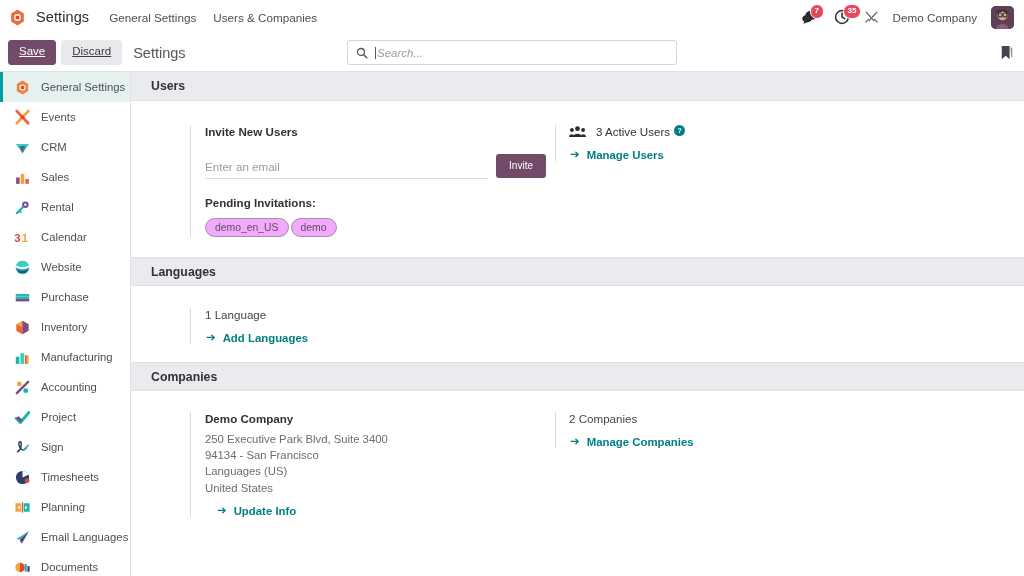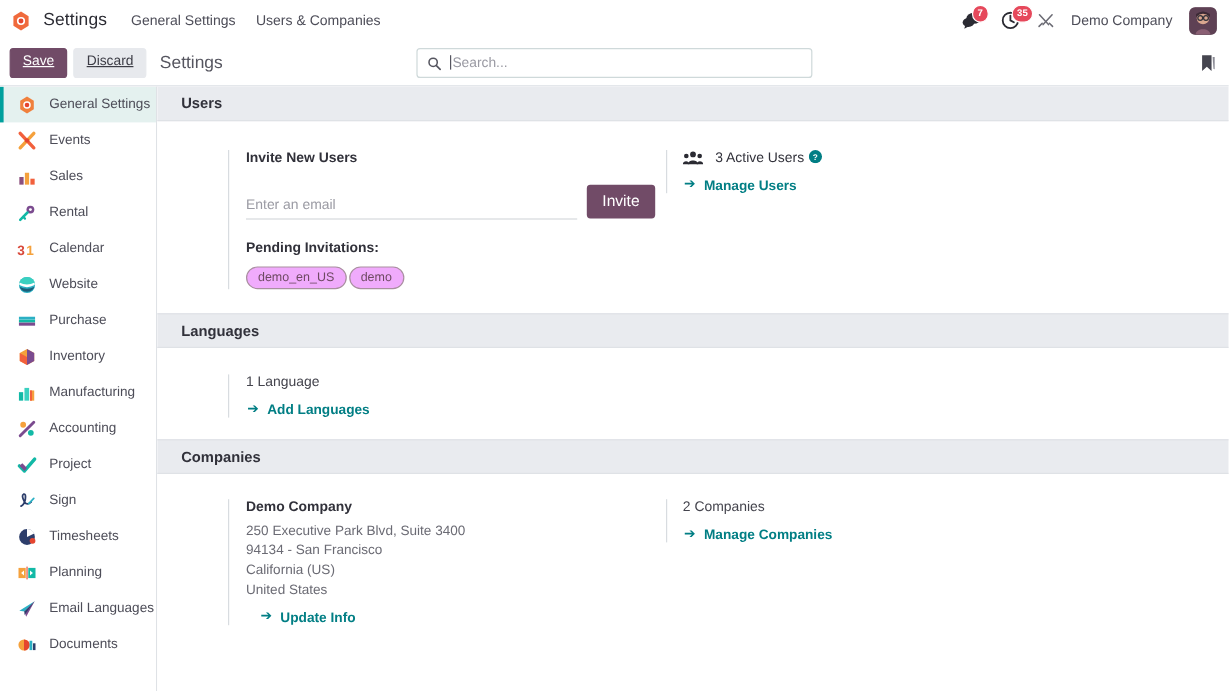--- a/index.html
+++ b/index.html
@@ -59,21 +59,21 @@
   .btn {
     font-size: 11.5px; border-radius: 3px; cursor: pointer;
     padding: 4px 10px 5px; border: 1px solid transparent; line-height: 1.2; text-decoration: underline;
   }
   .btn-save { background: #714b67; color: #fff; border-color: #714b67; font-weight: 500;}
   .btn-discard { background: #e7e9ed; color: #3c3c45; border-color: #e7e9ed; margin-left: 5px; }
   .cp-title { font-size: 14.5px; color: #55555f; margin-left: 11px; }
   .searchbox {
     position: absolute; left: 347px; width: 330px; height: 25px;
     background: #fff; border: 1px solid #cfd9da; border-radius: 3px;
-    display: flex; align-items: center; padding: 0 8px; gap: 7px;
+    display: flex; align-items: center; padding: 0 8px; gap: 7px; font-style: italic;
   }
   .search-ph { font-size: 11.5px; color: #9a9aa3; position: relative; }
   .caret {
     display: inline-block; width: 1px; height: 12px;
     background: #55555f; vertical-align: -2px; margin-right: 1px;
   }
   .cp-right { margin-left: auto; display: flex; align-items: center; }
 
   
   .app-body { display: flex; height: calc(576px - 34px - 38px); }
@@ -112,21 +112,21 @@
 
   .invite-row { display: flex; align-items: flex-end; margin-top: 16px; gap: 0; }
   .email-input {
     flex: 1; border: none; border-bottom: 1px solid #d6d9dd;
     font-size: 11.6px; color: #31313a; padding: 3px 0 5px;
     outline: none; background: transparent;
     font-family: "Liberation Sans", sans-serif;
   }
   .email-input::placeholder { color: #9a9aa3; }
   .btn-invite {
-    background: #714b67; color: #fff; font-size: 13px; font-weight: 500;
+    background: #714b67; color: #fff; font-size: 10px; font-weight: 500;
     border: none; border-radius: 3px; padding: 6px 13px 7px; cursor: pointer;
     margin-left: 8px; margin-bottom: 1px;
     font-family: "Liberation Sans", sans-serif;
   }
   .pending-label { font-size: 11.6px; color: #31313a; font-weight: bold; margin-top: 17px; }
   .tags { display: flex; gap: 2px; margin-top: 9px; }
   .tag {
     border: 1px solid #a98fa0; background: #f0abfc; color: #6e4a63;
     border-radius: 11px; font-size: 10.4px; padding: 2.5px 9px 3.5px;
     white-space: nowrap; cursor: pointer;
@@ -245,20 +245,30 @@
       <span class="sicon">
         <svg viewBox="0 0 24 24" width="17" height="17">
           <path d="M4 3 L20 20" stroke="#f2603c" stroke-width="4" stroke-linecap="round"></path>
           <path d="M20 3 L4 20" stroke="#f5a13c" stroke-width="4" stroke-linecap="round"></path>
           <circle cx="12" cy="11.5" r="2.6" fill="#e5452f"></circle>
         </svg>
       </span>
       <span class="side-label">Events</span>
     </div>
 
+    <div class="side-item">
+      <span class="sicon">
+        <svg viewBox="0 0 24 24" width="17" height="17">
+          <path d="M3 7 L21 7 L12 20 Z" fill="#12b9a6"></path>
+          <path d="M8 7 L16 7 L12 20 Z" fill="#7b4b8f"></path>
+          <path d="M3 7 L21 7 L19 10 L5 10 Z" fill="#3ad0c0"></path>
+        </svg>
+      </span>
+      <span class="side-label">CRM</span>
+    </div>
 
     <div class="side-item">
       <span class="sicon">
         <svg viewBox="0 0 24 24" width="17" height="17">
           <rect x="3" y="12" width="5" height="9" fill="#8b4f7d"></rect>
           <rect x="9.5" y="7" width="5" height="14" fill="#f5a13c"></rect>
           <rect x="16" y="14" width="5" height="7" fill="#f2603c"></rect>
         </svg>
       </span>
       <span class="side-label">Sales</span>
@@ -475,21 +485,21 @@
 
     <div class="section-head" style="border-top:1px solid #dfe2e6;">
       <h2>Companies</h2>
     </div>
     <div class="section-body" style="padding-top:21px;">
       <div class="col-left">
         <div class="setting-block">
           <div class="company-title">Demo Company</div>
           <div class="addr-line">250 Executive Park Blvd, Suite 3400</div>
           <div class="addr-line">94134 - San Francisco</div>
-          <div class="addr-line">California (US)</div>
+          <div class="addr-line">Languages (US)</div>
           <div class="addr-line">United States</div>
           <div class="link-row" style="margin-top:9px;padding-left:12px;">
             <span class="arrow-ico">➔</span>
             <span class="link-a">Update Info</span>
           </div>
         </div>
       </div>
       <div class="col-right">
         <div class="setting-block" style="padding-left:13px;">
           <div class="muted-title">2 Companies</div>

